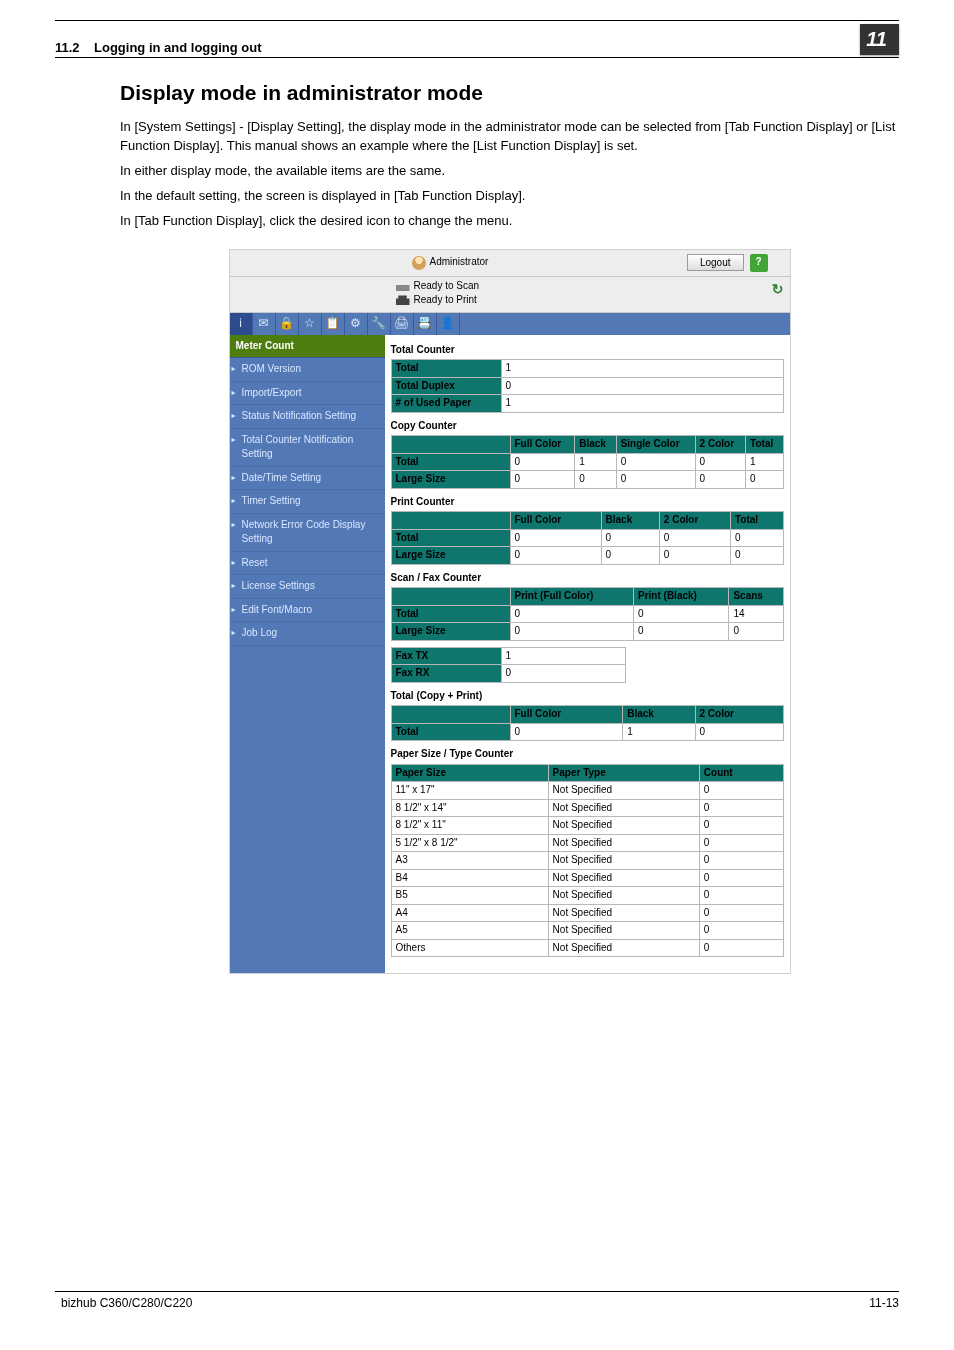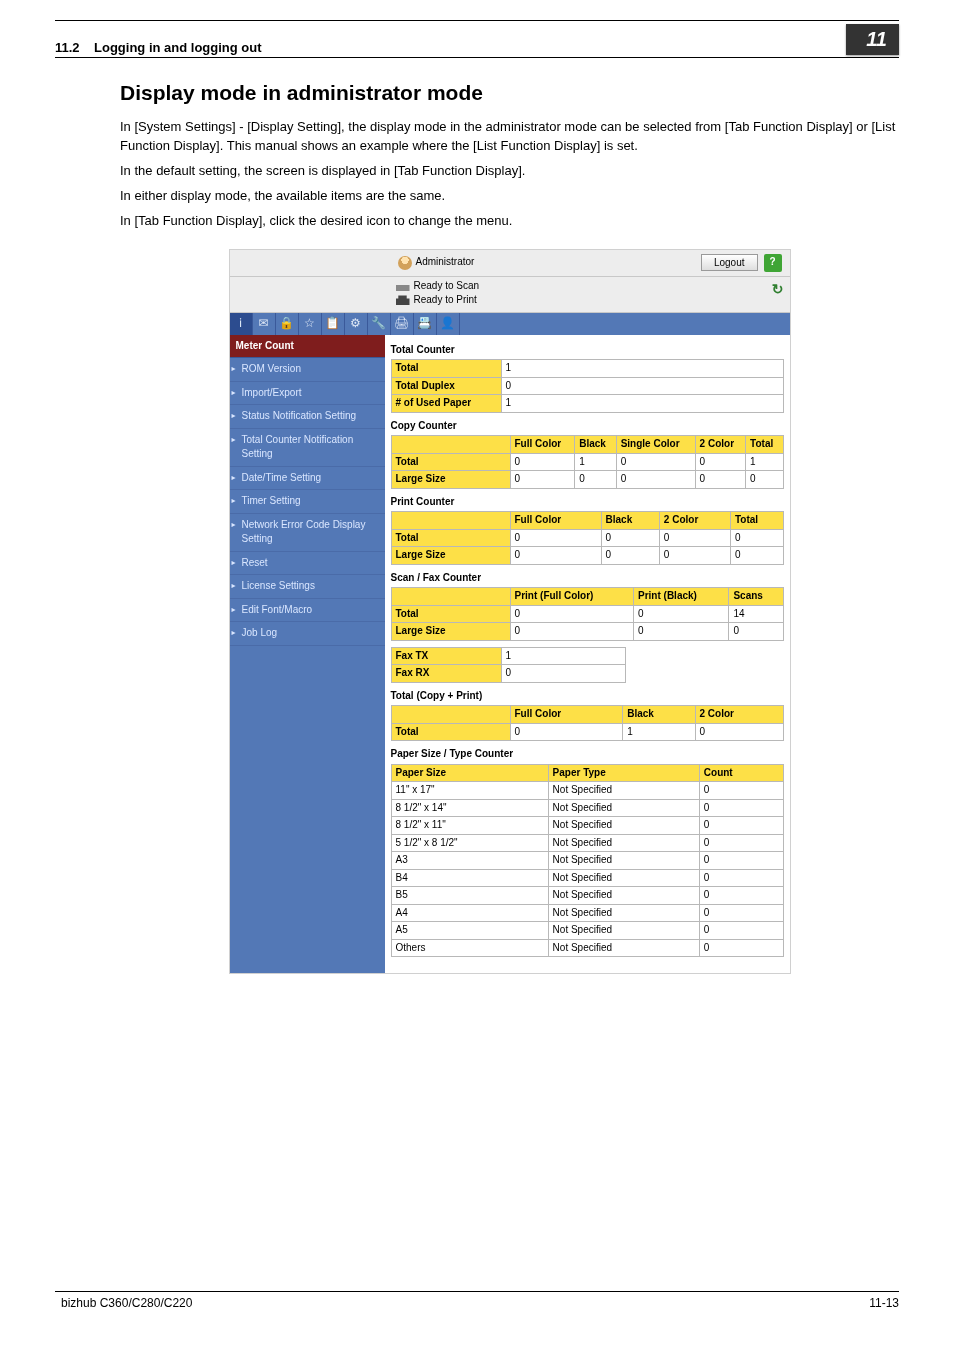--- a/index.html
+++ b/index.html
@@ -1,49 +1,49 @@
 <!DOCTYPE html>
 <html><head>
 <meta charset="utf-8">
 <style>
   body { margin:0; font-family: Arial, Helvetica, sans-serif; background:#fff; color:#000; }
   .page { width:954px; min-height:1350px; margin:0 auto; position:relative; padding-top:20px; box-sizing:border-box;}
   .hr-top { border-top:1px solid #000; margin:0 55px 3px 55px;}
   .hdr-row { display:flex; align-items:flex-end; margin:0 55px; }
   .hdr-left { font-size:13px; font-weight:bold; flex:1;}
-  .hdr-badge { background:#333; color:#fff; font-size:20px; font-weight:bold; font-style:italic; padding:4px 12px 4px 20px; box-shadow:0 1px 2px rgba(0,0,0,.4);}
+  .hdr-badge { background:#333; color:#fff; font-size:20px; font-weight:bold; font-style:italic; padding:4px 12px 4px 6px; box-shadow:0 1px 2px rgba(0,0,0,.4);}
   .hr-under { border-top:1px solid #000; margin:2px 55px 0 55px;}
   .content { margin:20px 55px 0 120px; font-size:13px; line-height:1.45;}
   .content h2{ font-size:21px; font-weight:bold; margin:8px 0 10px 0;}
   .content p{ margin:6px 0;}
   .screenshot { width:560px; margin:18px auto 0 auto; border:1px solid #d0d0d0; background:#fff; font-size:10px; }
   
-  .ss-top { background:#ededed; display:flex; align-items:center; border-bottom:1px solid #c8c8c8; padding:4px 8px;}
+  .ss-top { background:#ededed; display:flex; align-items:center; border-bottom:1px solid #c8c8c8; padding:4px 22px;}
   .ss-top .admin{display:flex;align-items:center;gap:4px;margin-left:10px}
   .ss-top .spacer{flex:1}
   .ss-btn{ border:1px solid #9a9a9a; background:linear-gradient(#fff,#dedede); padding:2px 12px; font-size:10px;}
   .ss-help{ width:18px;height:18px;background:#3fa535;color:#fff;font-weight:bold;display:flex;align-items:center;justify-content:center;margin-left:6px;border-radius:2px}
   .ss-status{ background:#ededed; padding:2px 6px 4px 16px; border-bottom:1px solid #c8c8c8;}
   .ss-status .ln{display:flex;align-items:center;gap:4px}
   .refresh{float:right;color:#2f7f2f;font-size:14px;font-weight:bold}
   
   .ss-tabs{background:#5378b6;height:22px;display:flex;align-items:stretch}
   .ss-tabs .tab{width:22px;border-right:1px solid #3a599a;display:flex;align-items:center;justify-content:center;color:#dce6f5;font-size:12px}
   .ss-tabs .tab.active{background:#2c4c8f}
   
   .ss-body{display:flex;}
   .ss-nav{width:155px; background:#5378b6;}
-  .ss-nav .mc{background:#7f1d1d;color:#fff;padding:4px 6px;font-size:10px;font-weight:bold;border-bottom:1px solid #3a599a}
+  .ss-nav .mc{background:#4d7c0f;color:#fff;padding:4px 6px;font-size:10px;font-weight:bold;border-bottom:1px solid #3a599a}
   .ss-nav a{display:block;color:#d9e6ff;padding:4px 8px 4px 12px;font-size:10px;border-bottom:1px solid #4a6ba8;position:relative}
   .ss-nav a:before{content:"▸";position:absolute;left:2px;color:#d9e6ff;font-size:8px;top:5px}
   .ss-main{flex:1; padding:4px 6px 10px 6px;}
   .sect-title{font-weight:bold;margin:4px 0 2px 0}
   table.t{border-collapse:collapse;width:100%;margin-bottom:6px}
   table.t th, table.t td{border:1px solid #b8b8b8;padding:1px 4px;font-size:10px;text-align:left;height:14px}
-  table.t th, table.t td.h{background:#fde047;font-weight:bold}
+  table.t th, table.t td.h{background:#0f766e;font-weight:bold}
   
   .tc .col1{width:110px}
   
   .ftr-line{border-top:1px solid #000;margin:0 55px;}
   .ftr{display:flex;justify-content:space-between;margin:4px 55px 20px 61px;font-size:12px}
   
   .ico{width:14px;height:10px;display:inline-block}
   .ico-scan{background:#888;clip-path:polygon(0 40%,100% 40%,100% 100%,0 100%)}
   .ico-print{background:#444;clip-path:polygon(20% 0,80% 0,80% 30%,100% 30%,100% 100%,0 100%,0 30%,20% 30%)}
   .ico-admin{width:14px;height:14px;border-radius:50%;background:radial-gradient(circle at 50% 30%, #ffe3b0 30%, #d2a15a 31%)}
@@ -58,22 +58,22 @@
       <span>11.2</span>&nbsp;&nbsp;&nbsp;
       <span>Logging in and logging out</span>
     </div>
     <div class="hdr-badge">11</div>
   </div>
   <div class="hr-under"></div>
 
   <div class="content">
     <h2>Display mode in administrator mode</h2>
     <p>In [System Settings] - [Display Setting], the display mode in the administrator mode can be selected from [Tab Function Display] or [List Function Display]. This manual shows an example where the [List Function Display] is set.</p>
+    <p>In either display mode, the available items are the same.</p>
     <p>In the default setting, the screen is displayed in [Tab Function Display].</p>
-    <p>In either display mode, the available items are the same.</p>
     <p>In [Tab Function Display], click the desired icon to change the menu.</p>
 
     <div class="screenshot">
 
       <div class="ss-top">
         <div style="width:150px"></div>
         <div class="admin">
           <span class="ico-admin"></span>
           <span>Administrator</span>
         </div>

